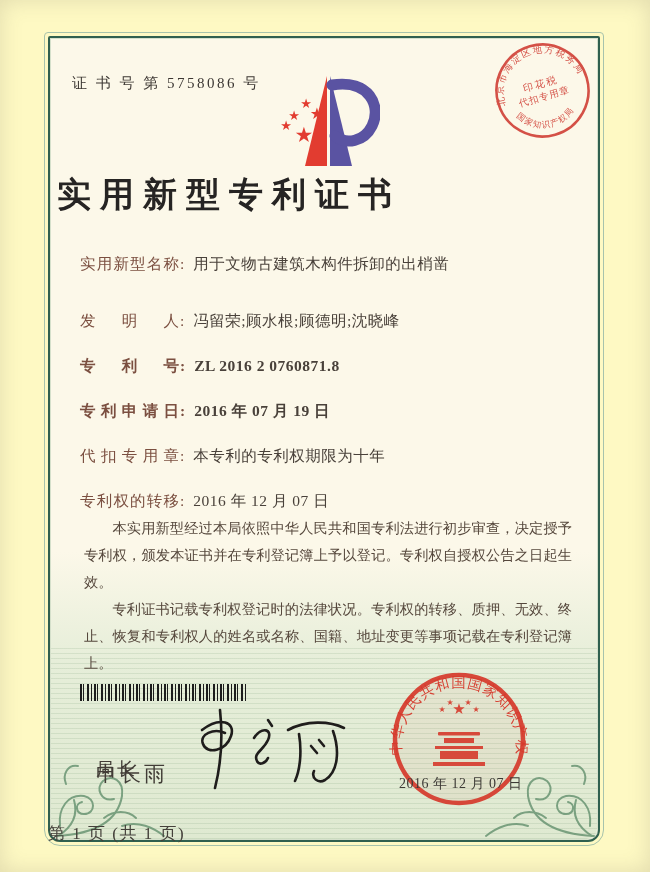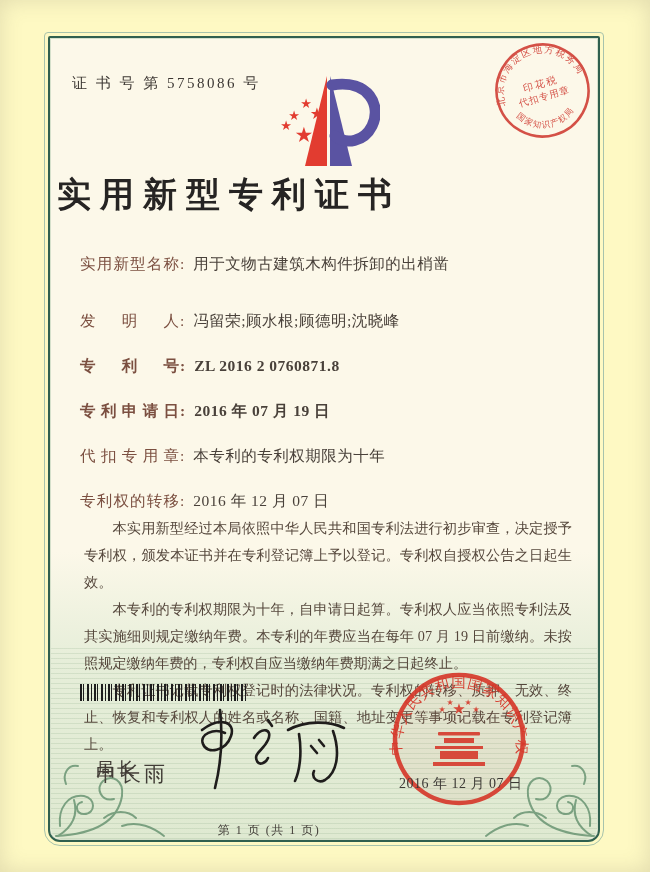--- a/index.html
+++ b/index.html
@@ -70,21 +70,21 @@
       #1d1d1d 0 2px, transparent 2px 3px,
       #1d1d1d 3px 4px, transparent 4px 7px,
       #1d1d1d 7px 9px, transparent 9px 11px,
       #1d1d1d 11px 12px, transparent 12px 14px);
   }
   .director-title { position:absolute; left:96px; top:757px; font-size:18px; letter-spacing:3px; color:#413c36; }
   .director-name  { position:absolute; left:96px; top:760px; font-size:21px; letter-spacing:3px; color:#413c36; }
   .signature { position:absolute; left:178px; top:698px; width:182px; height:100px; }
   .big-seal { position:absolute; left:388px; top:668px; width:142px; height:142px; }
   .seal-date { position:absolute; left:399px; top:775px; font-size:14px; color:#3d3a36; letter-spacing:0.5px; white-space:nowrap; }
-  .footer { position:absolute; left:48px; top:822px; width:442px; text-align:center; font-size:12px; letter-spacing:1.5px; color:#45413b; }
+  .footer { position:absolute; left:48px; top:822px; width:442px; text-align:left; font-size:17px; letter-spacing:1.5px; color:#45413b; }
 </style>
 </head>
 <body>
 
 <div class="page">
 
   <div class="frame-outline"></div>
   <div class="frame"></div>
   <div class="green-zone"></div>
   <div class="green-waves"></div>
@@ -157,21 +157,20 @@
   </div>
   <div class="field-row row-4">
     <span class="flabel">代扣专用章</span><span class="fcolon">:</span><span class="fvalue">本专利的专利权期限为十年</span>
   </div>
   <div class="field-row row-5">
     <span class="flabel">专利权的转移</span><span class="fcolon">:</span><span class="fvalue">2016 年 12 月 07 日</span>
   </div>
 
   <div class="paras">
     <p>本实用新型经过本局依照中华人民共和国专利法进行初步审查，决定授予专利权，颁发本证书并在专利登记簿上予以登记。专利权自授权公告之日起生效。</p>
-    <p>本专利的专利权期限为十年，自申请日起算。专利权人应当依照专利法及其实施细则规定缴纳年费。本专利的年费应当在每年 07 月 19 日前缴纳。未按照规定缴纳年费的，专利权自应当缴纳年费期满之日起终止。</p>
     <p>专利证书记载专利权登记时的法律状况。专利权的转移、质押、无效、终止、恢复和专利权人的姓名或名称、国籍、地址变更等事项记载在专利登记簿上。</p>
   </div>
 
   <div class="barcode"></div>
 
   <div class="director-title">局长</div>
   <div class="director-name">申长雨</div>
 
   <svg class="signature" viewBox="0 0 182 100">
     <g fill="none" stroke="#1f1d1c" stroke-width="2.6" stroke-linecap="round">

